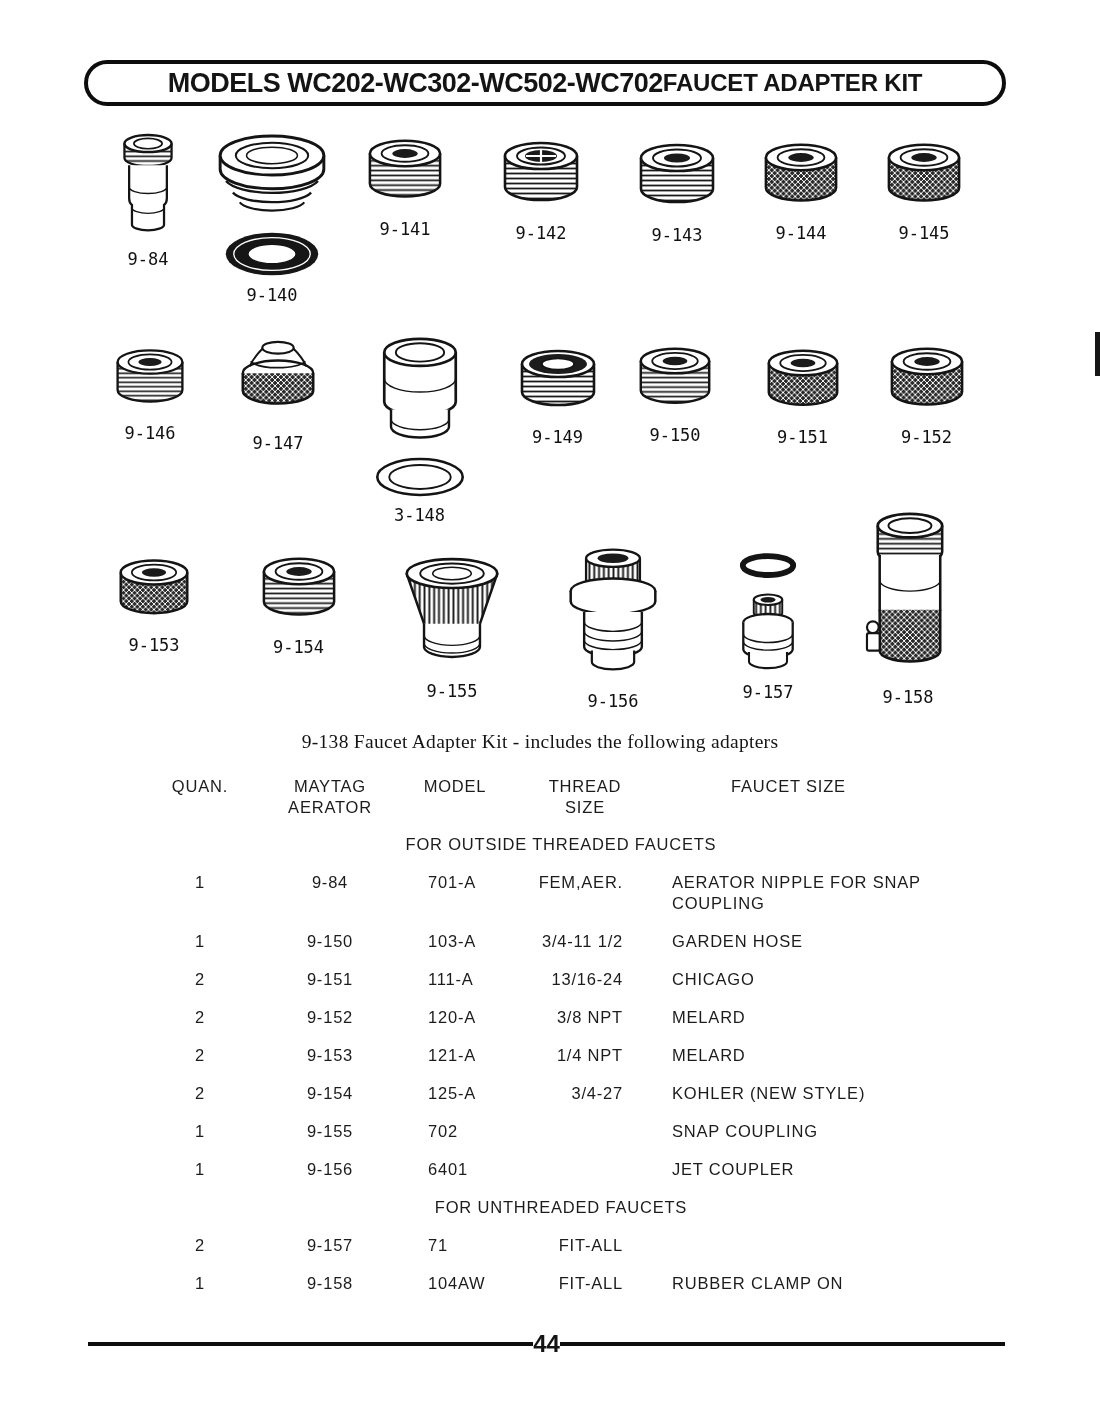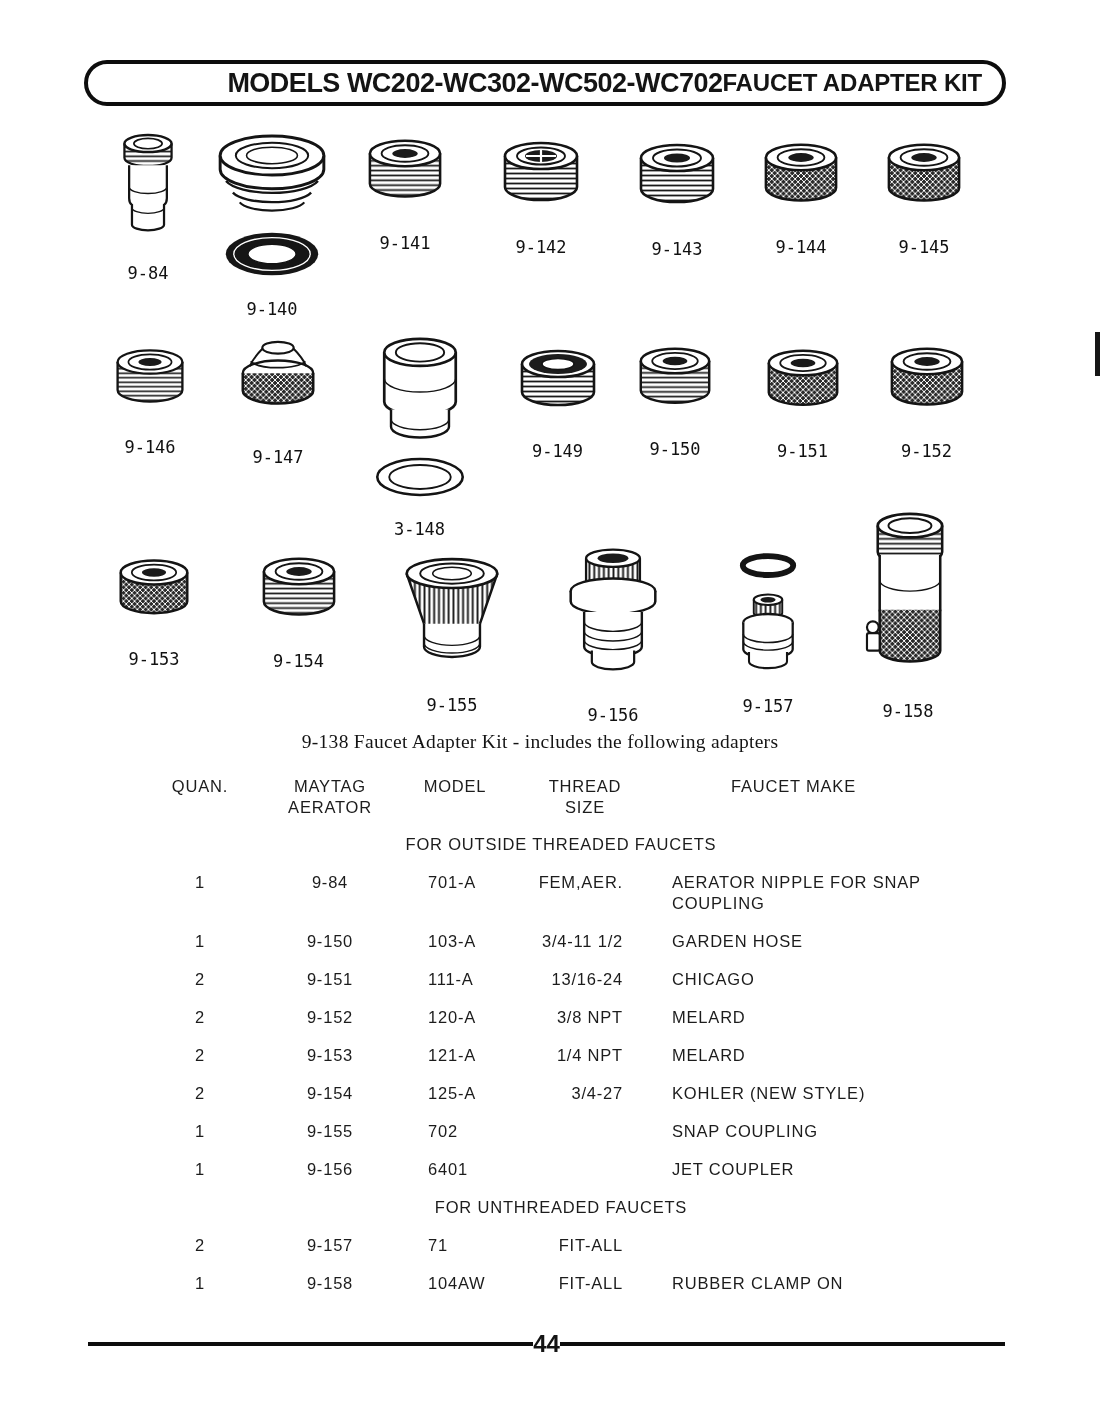--- a/index.html
+++ b/index.html
@@ -6,34 +6,34 @@
   .page {
     position:relative; width:1100px; height:1424px; margin:0 auto;
     background:#ffffff; color:#141414; overflow:hidden;
     font-family:"Liberation Sans", sans-serif;
   }
 
   
   .header-bar {
     position:absolute; left:84px; top:60px; width:922px; height:46px;
     border:4px solid #0d0d0d; border-radius:26px;
-    display:flex; align-items:center; justify-content:flex-end;
+    display:flex; align-items:center; justify-content:center;
     padding:0 20px; box-sizing:border-box;
   }
   .header-left  { font-weight:700; font-size:27px; letter-spacing:-0.5px; }
   .header-right { font-weight:700; font-size:24px; letter-spacing:-0.2px; }
 
   
   .fcell {
     position:absolute; display:flex; flex-direction:column; align-items:center;
   }
   .fcell svg { display:block; }
   .flabel {
     font-family:"DejaVu Sans Mono", monospace;
-    font-size:17px; color:#111; margin-top:21px; white-space:nowrap;
+    font-size:17px; color:#111; margin-top:7px; white-space:nowrap;
   }
   .stack-gap { margin-top:8px; }
 
   .caption {
     position:absolute; top:731px; left:0; width:1080px; text-align:center;
     font-family:"Liberation Serif", serif; font-size:19.5px; letter-spacing:0.3px;
   }
 
   
   .tbl {
@@ -357,21 +357,21 @@
       <div class="c1">QUAN.</div>
       <div class="c2">
         <div>MAYTAG</div>
         <div>AERATOR</div>
       </div>
       <div class="c3">MODEL</div>
       <div class="c4">
         <div>THREAD</div>
         <div>SIZE</div>
       </div>
-      <div class="c5">FAUCET MAKE</div>
+      <div class="c5">FAUCET SIZE</div>
     </div>
 
     <div class="sect">FOR OUTSIDE THREADED FAUCETS</div>
 
     <div class="trow">
       <div class="c1">1</div>
       <div class="c2">9-84</div>
       <div class="c3">701-A</div>
       <div class="c4">FEM,AER.</div>
       <div class="c5">AERATOR NIPPLE FOR SNAP COUPLING</div>

